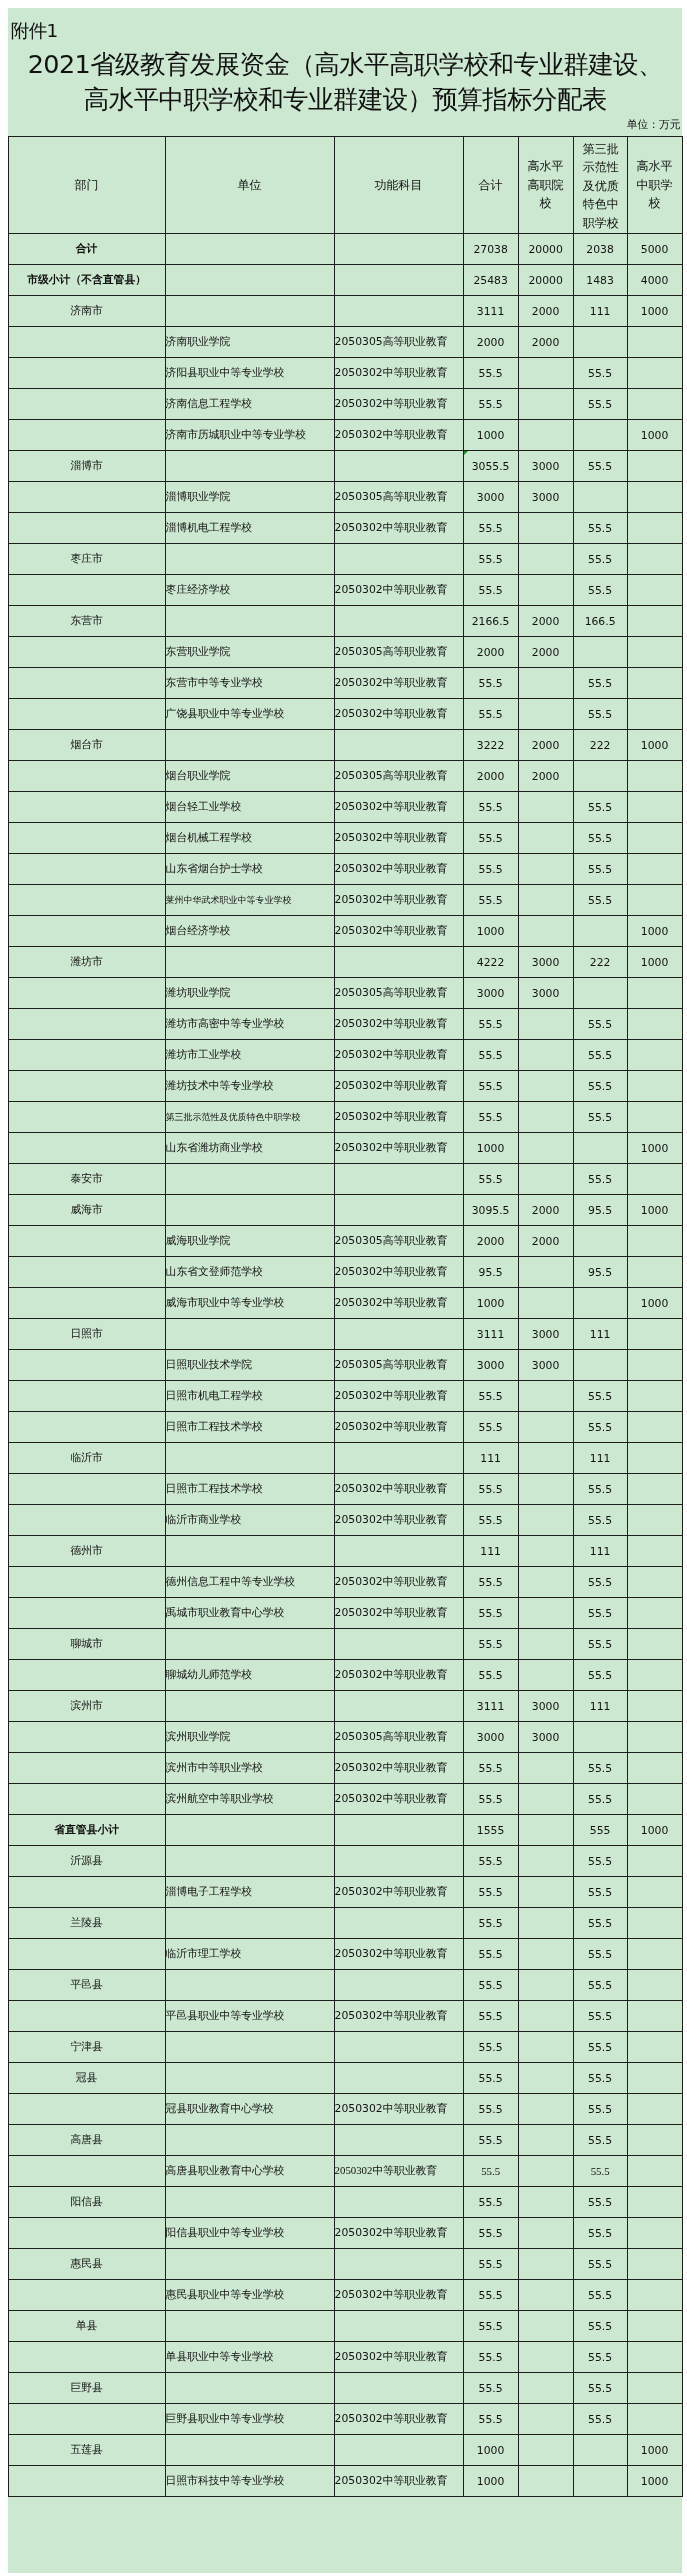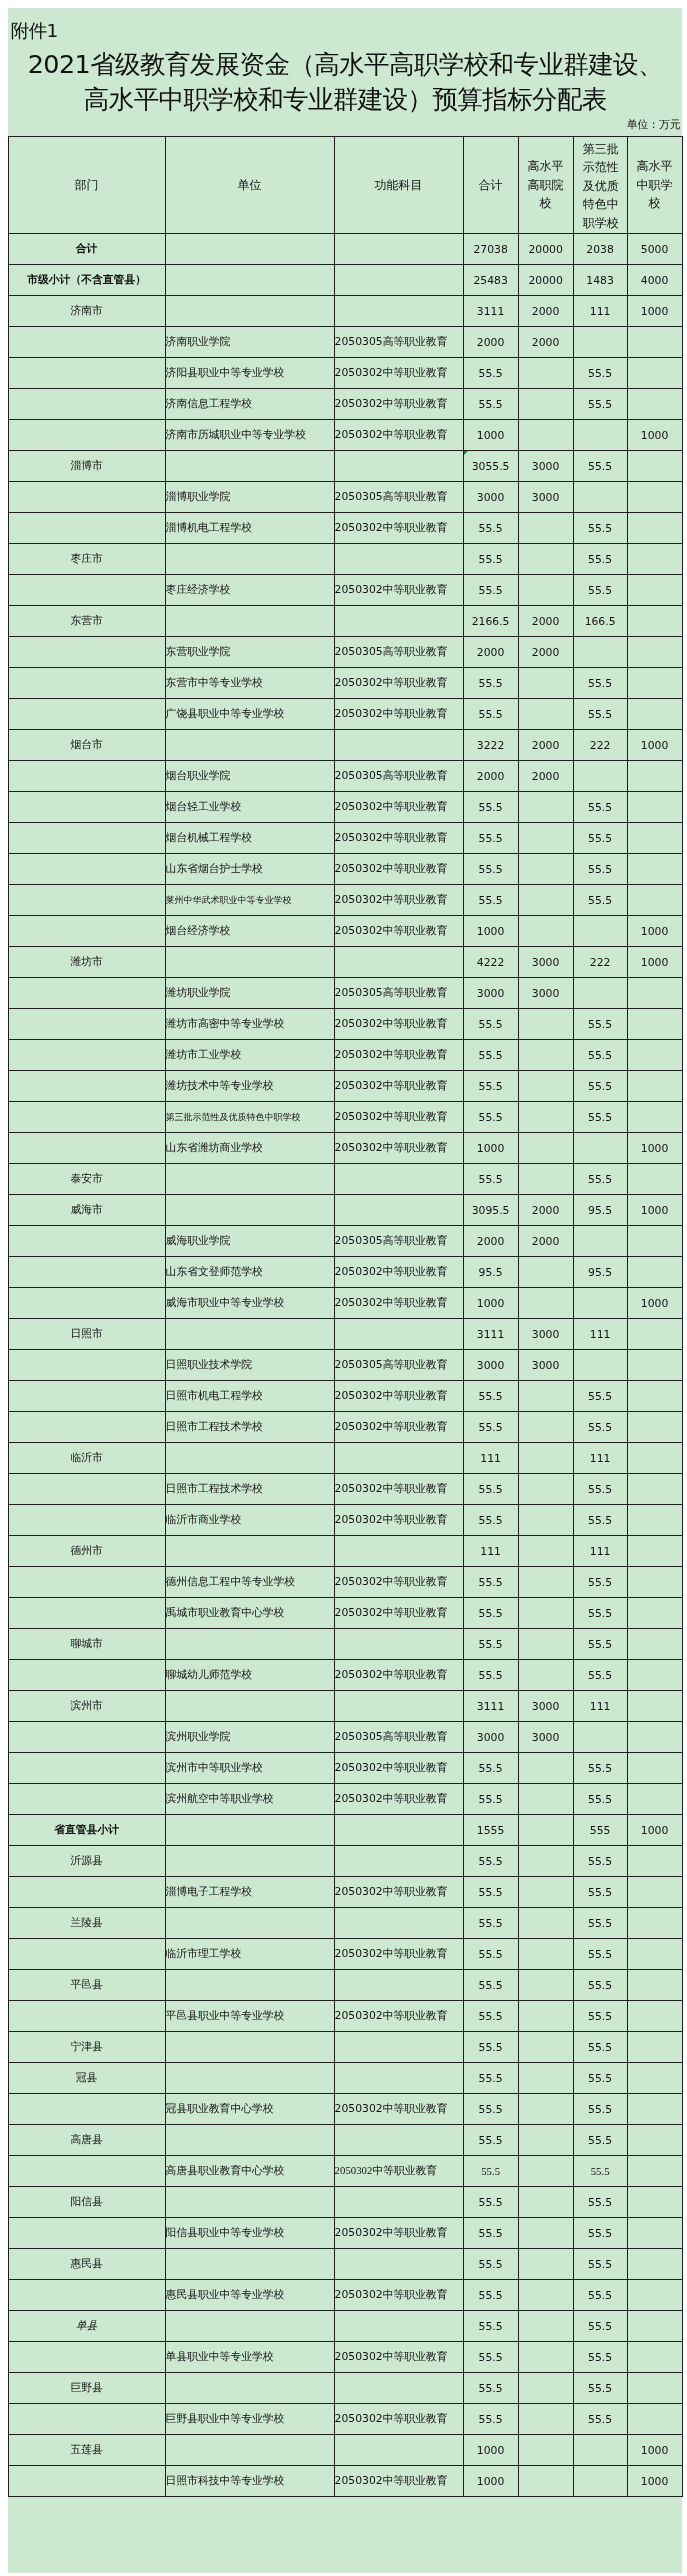--- a/index.html
+++ b/index.html
@@ -669,21 +669,21 @@
       <tr class="r" style="height: 31px;">
         <td class="dept" style="height: 29px;"></td>
         <td class="unitc" style="height: 29px;">惠民县职业中等专业学校</td>
         <td class="func" style="height: 29px;">2050302中等职业教育</td>
         <td class="num" style="height: 29px;">55.5</td>
         <td class="num" style="height: 29px;"></td>
         <td class="num" style="height: 29px;">55.5</td>
         <td class="num" style="height: 29px;"></td>
       </tr>
       <tr class="r" style="height: 31px;">
-        <td class="dept" style="height: 29px; font-style: italic;">单县</td>
+        <td class="dept" style="height: 29px;">单县</td>
         <td class="unitc" style="height: 29px;"></td>
         <td class="func" style="height: 29px;"></td>
         <td class="num" style="height: 29px;">55.5</td>
         <td class="num" style="height: 29px;"></td>
         <td class="num" style="height: 29px;">55.5</td>
         <td class="num" style="height: 29px;"></td>
       </tr>
       <tr class="r" style="height: 31px;">
         <td class="dept" style="height: 29px;"></td>
         <td class="unitc" style="height: 29px;">单县职业中等专业学校</td>

